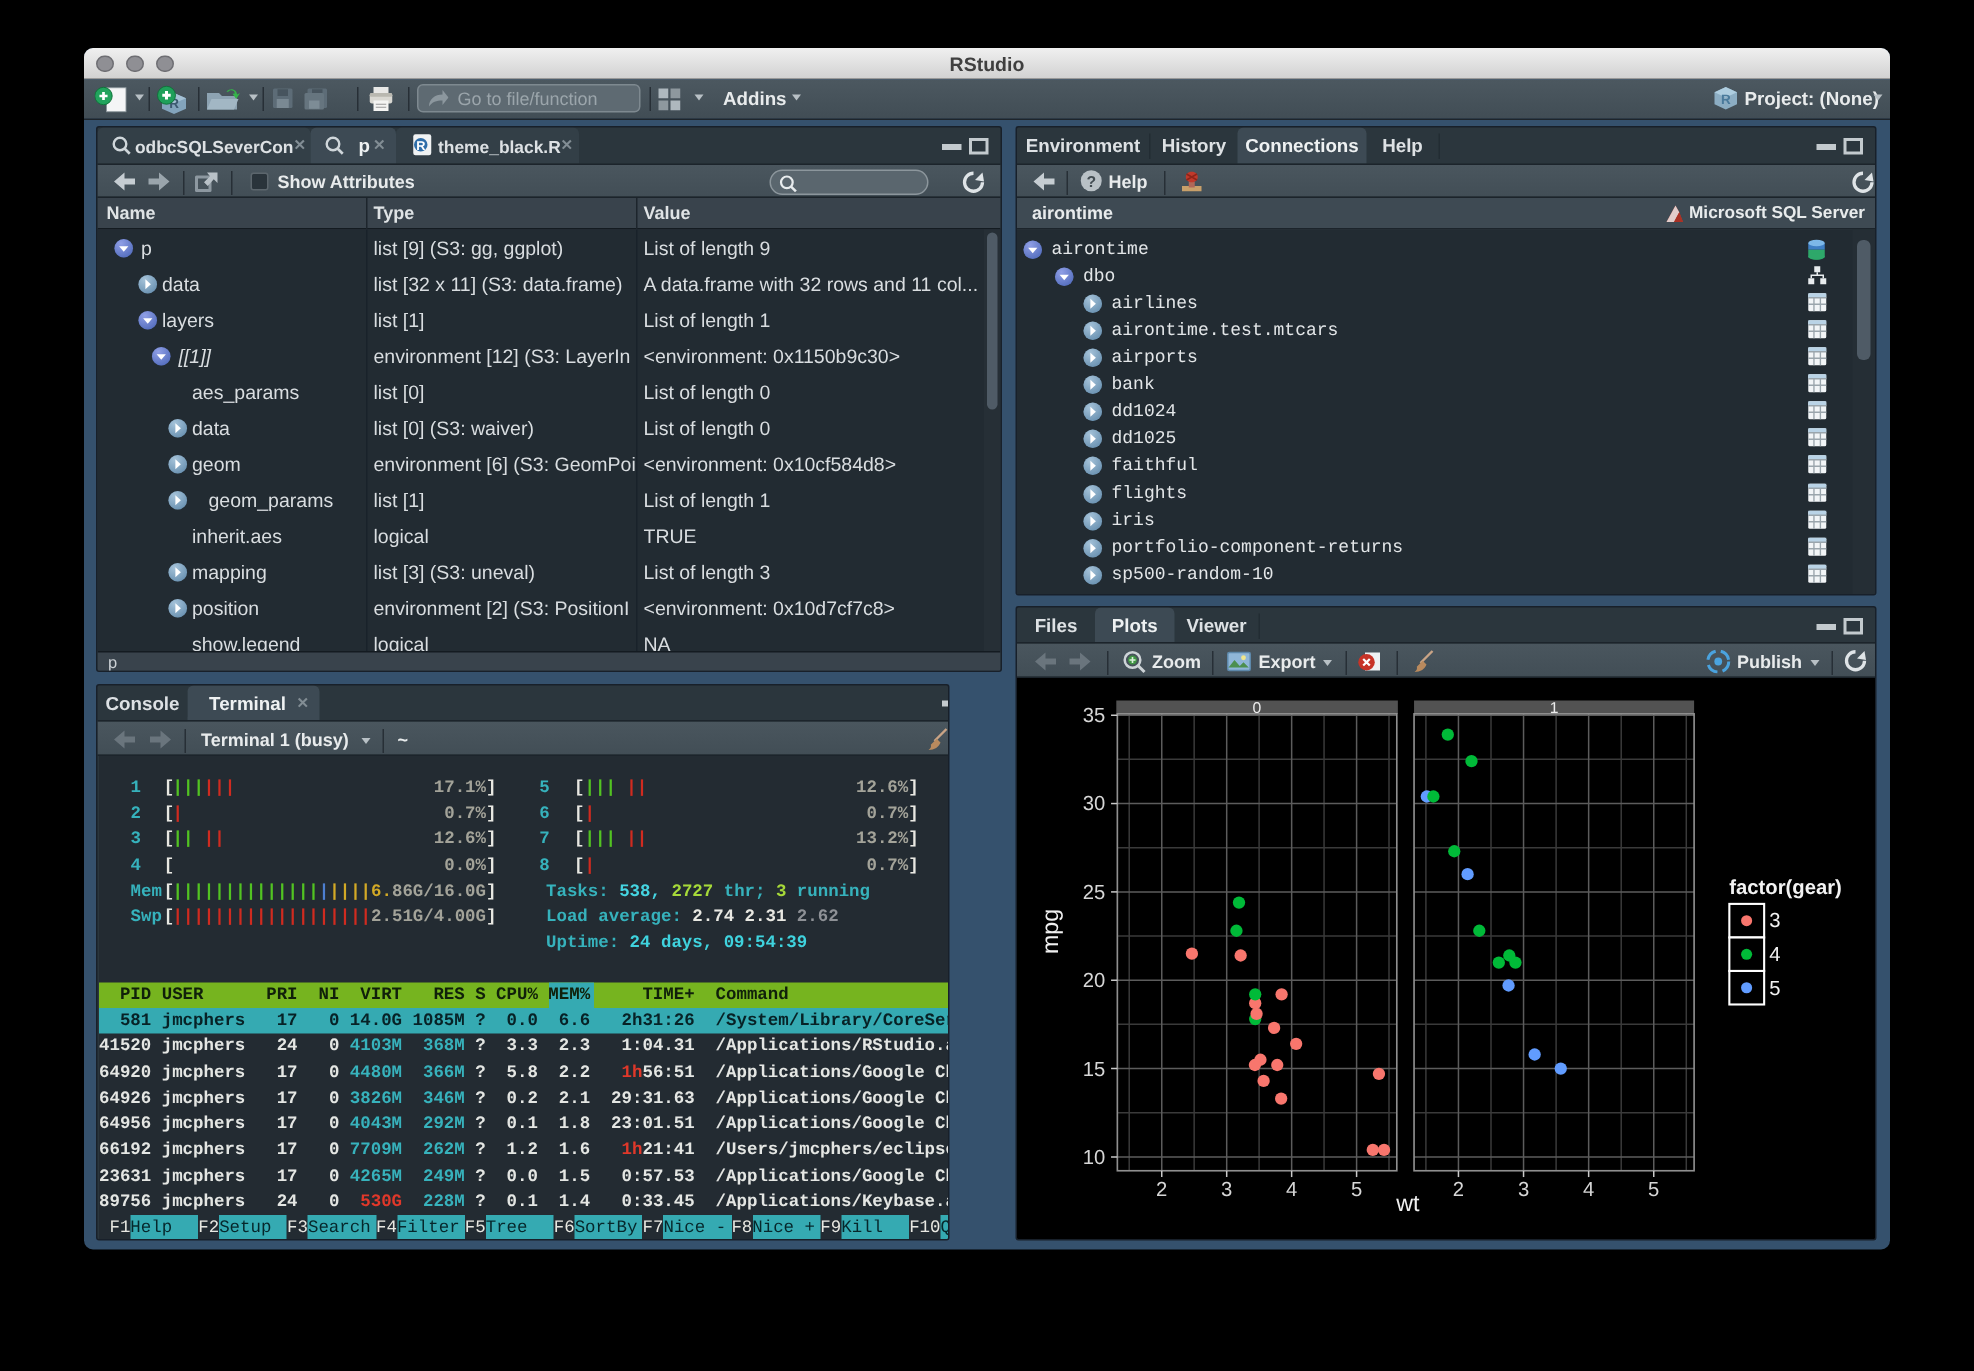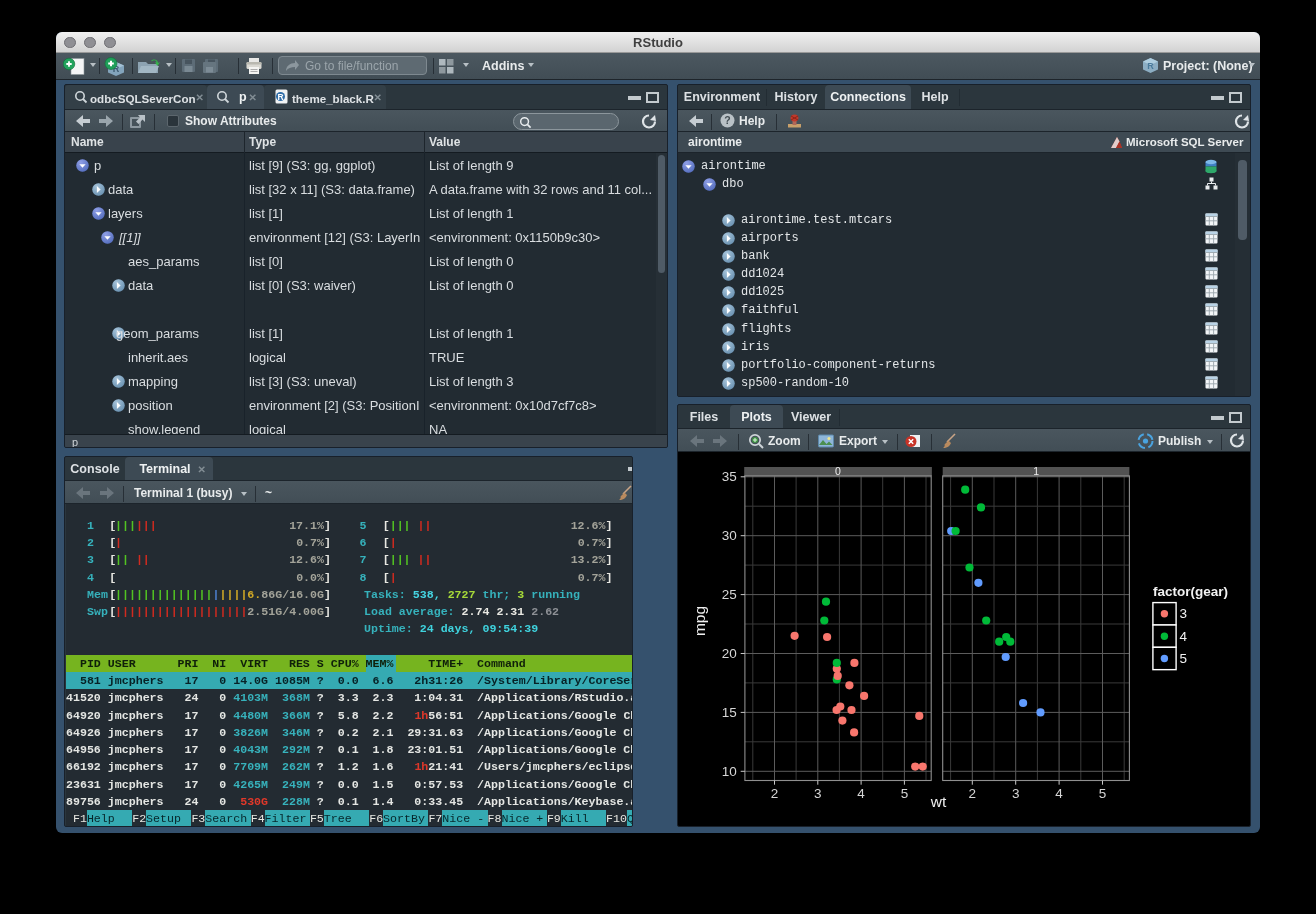--- a/index.html
+++ b/index.html
@@ -215,27 +215,36 @@
           <span style="position:absolute;left:364px;top:5px;width:235px;overflow:hidden;white-space:nowrap;display:inline-block">List of length 0</span>
         </div><div style="position:absolute;left:0;top:120px;width:602px;height:24px;font-size:13px;color:#d9dde0">
           <svg style="position:absolute;left:47px;top:6px" width="13" height="13" viewBox="0 0 13 13">
             <circle cx="6.5" cy="6.5" r="6.2" fill="#7fa9c9"></circle>
             <circle cx="6.5" cy="6.5" r="6.2" fill="url(#dg)" opacity="0.3"></circle>
             <path d="M4.9 3.1L8.6 6.5 4.9 9.9z" fill="#fff"></path>
           </svg>
           <span style="position:absolute;left:63px;top:5px;">data</span>
           <span style="position:absolute;left:184px;top:5px;width:175px;overflow:hidden;white-space:nowrap;display:inline-block">list [0] (S3: waiver)</span>
           <span style="position:absolute;left:364px;top:5px;width:235px;overflow:hidden;white-space:nowrap;display:inline-block">List of length 0</span>
+        </div><div style="position:absolute;left:0;top:144px;width:602px;height:24px;font-size:13px;color:#d9dde0">
+          <svg style="position:absolute;left:47px;top:6px" width="13" height="13" viewBox="0 0 13 13">
+            <circle cx="6.5" cy="6.5" r="6.2" fill="#7fa9c9"></circle>
+            <circle cx="6.5" cy="6.5" r="6.2" fill="url(#dg)" opacity="0.3"></circle>
+            <path d="M4.9 3.1L8.6 6.5 4.9 9.9z" fill="#fff"></path>
+          </svg>
+          <span style="position:absolute;left:63px;top:5px;">geom</span>
+          <span style="position:absolute;left:184px;top:5px;width:175px;overflow:hidden;white-space:nowrap;display:inline-block">environment [6] (S3: GeomPoi</span>
+          <span style="position:absolute;left:364px;top:5px;width:235px;overflow:hidden;white-space:nowrap;display:inline-block">&lt;environment: 0x10cf584d8&gt;</span>
         </div><div style="position:absolute;left:0;top:168px;width:602px;height:24px;font-size:13px;color:#d9dde0">
           <svg style="position:absolute;left:47px;top:6px" width="13" height="13" viewBox="0 0 13 13">
             <circle cx="6.5" cy="6.5" r="6.2" fill="#7fa9c9"></circle>
             <circle cx="6.5" cy="6.5" r="6.2" fill="url(#dg)" opacity="0.3"></circle>
             <path d="M4.9 3.1L8.6 6.5 4.9 9.9z" fill="#fff"></path>
           </svg>
-          <span style="position:absolute;left:51px;top:5px;text-align:right;">geom_params</span>
+          <span style="position:absolute;left:74px;top:5px;text-align:right;">geom_params</span>
           <span style="position:absolute;left:184px;top:5px;width:175px;overflow:hidden;white-space:nowrap;display:inline-block">list [1]</span>
           <span style="position:absolute;left:364px;top:5px;width:235px;overflow:hidden;white-space:nowrap;display:inline-block">List of length 1</span>
         </div><div style="position:absolute;left:0;top:192px;width:602px;height:24px;font-size:13px;color:#d9dde0">
           <span style="position:absolute;left:63px;top:5px;">inherit.aes</span>
           <span style="position:absolute;left:184px;top:5px;width:175px;overflow:hidden;white-space:nowrap;display:inline-block">logical</span>
           <span style="position:absolute;left:364px;top:5px;width:235px;overflow:hidden;white-space:nowrap;display:inline-block">TRUE</span>
         </div><div style="position:absolute;left:0;top:216px;width:688px;height:24px;font-size:13px;color:#d9dde0">
           <svg style="position:absolute;left:47px;top:6px" width="13" height="13" viewBox="0 0 13 13">
             <circle cx="6.5" cy="6.5" r="6.2" fill="#7fa9c9"></circle>
             <circle cx="6.5" cy="6.5" r="6.2" fill="url(#dg)" opacity="0.3"></circle>
@@ -324,20 +333,33 @@
             <circle cx="6.5" cy="6.5" r="6.2" fill="#6076db"></circle>
             <circle cx="6.5" cy="6.5" r="6.2" fill="url(#dg)" opacity="0.3"></circle>
             <path d="M3.4 5.2L6.5 8.8 9.6 5.2z" fill="#fff"></path>
           </svg>
           <span style="position:absolute;left:44px;top:2px">dbo</span>
           <svg style="position:absolute;left:527px;top:2px" width="13" height="13" viewBox="0 0 13 13">
             <rect x="4.5" y="0.5" width="4" height="4" fill="#e8ecee"></rect>
             <rect x="0.5" y="8.5" width="4" height="4" fill="#e8ecee"></rect>
             <rect x="8.5" y="8.5" width="4" height="4" fill="#e8ecee"></rect>
             <path d="M6.5 4.5v2M2.5 8.5v-2h8v2" stroke="#e8ecee" stroke-width="1" fill="none"></path>
+          </svg>
+        </div>
+        <div style="position:absolute;left:0;top:39.8px;width:572px;height:18.1px">
+          <svg style="position:absolute;left:44px;top:3px" width="13" height="13" viewBox="0 0 13 13">
+            <circle cx="6.5" cy="6.5" r="6.2" fill="#7fa9c9"></circle>
+            <circle cx="6.5" cy="6.5" r="6.2" fill="url(#dg)" opacity="0.3"></circle>
+            <path d="M4.9 3.1L8.6 6.5 4.9 9.9z" fill="#fff"></path>
+          </svg>
+          <span style="position:absolute;left:63px;top:2px">airlines</span>
+          <svg style="position:absolute;left:527px;top:2px" width="13" height="13" viewBox="0 0 13 13">
+            <rect x="0.5" y="0.5" width="12" height="12" rx="1" fill="#f2f5f7"></rect>
+            <rect x="0.5" y="0.5" width="12" height="3" fill="#b9d3e6"></rect>
+            <path d="M0.5 3.5h12M0.5 7.8h12M4.3 3.5v9M8.6 3.5v9" stroke="#9aa5ac" stroke-width="0.9"></path>
           </svg>
         </div>
         <div style="position:absolute;left:0;top:57.9px;width:572px;height:18.1px">
           <svg style="position:absolute;left:44px;top:3px" width="13" height="13" viewBox="0 0 13 13">
             <circle cx="6.5" cy="6.5" r="6.2" fill="#7fa9c9"></circle>
             <circle cx="6.5" cy="6.5" r="6.2" fill="url(#dg)" opacity="0.3"></circle>
             <path d="M4.9 3.1L8.6 6.5 4.9 9.9z" fill="#fff"></path>
           </svg>
           <span style="position:absolute;left:63px;top:2px">airontime.test.mtcars</span>
           <svg style="position:absolute;left:527px;top:2px" width="13" height="13" viewBox="0 0 13 13">

